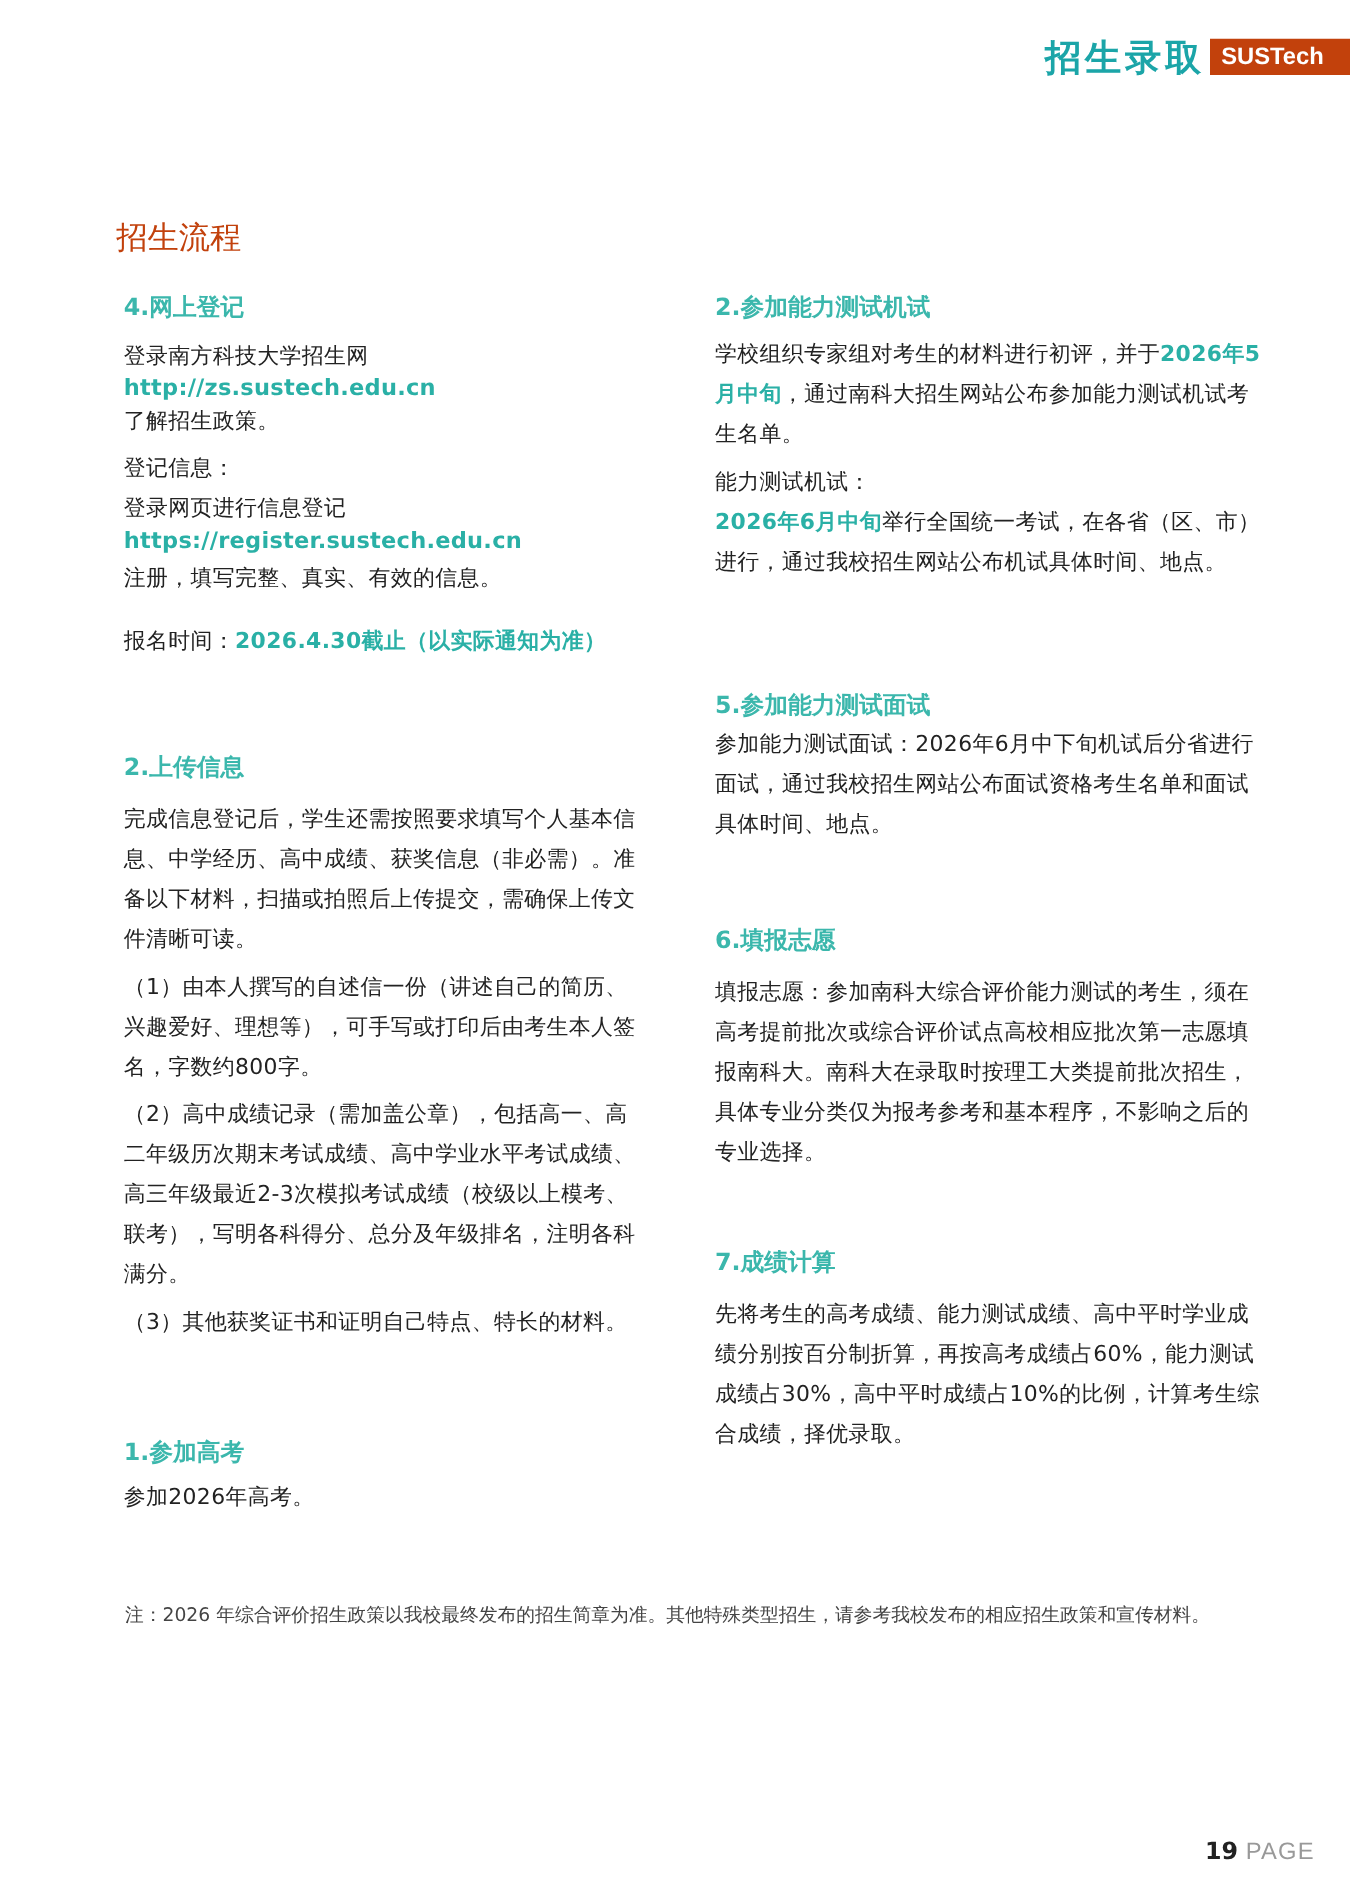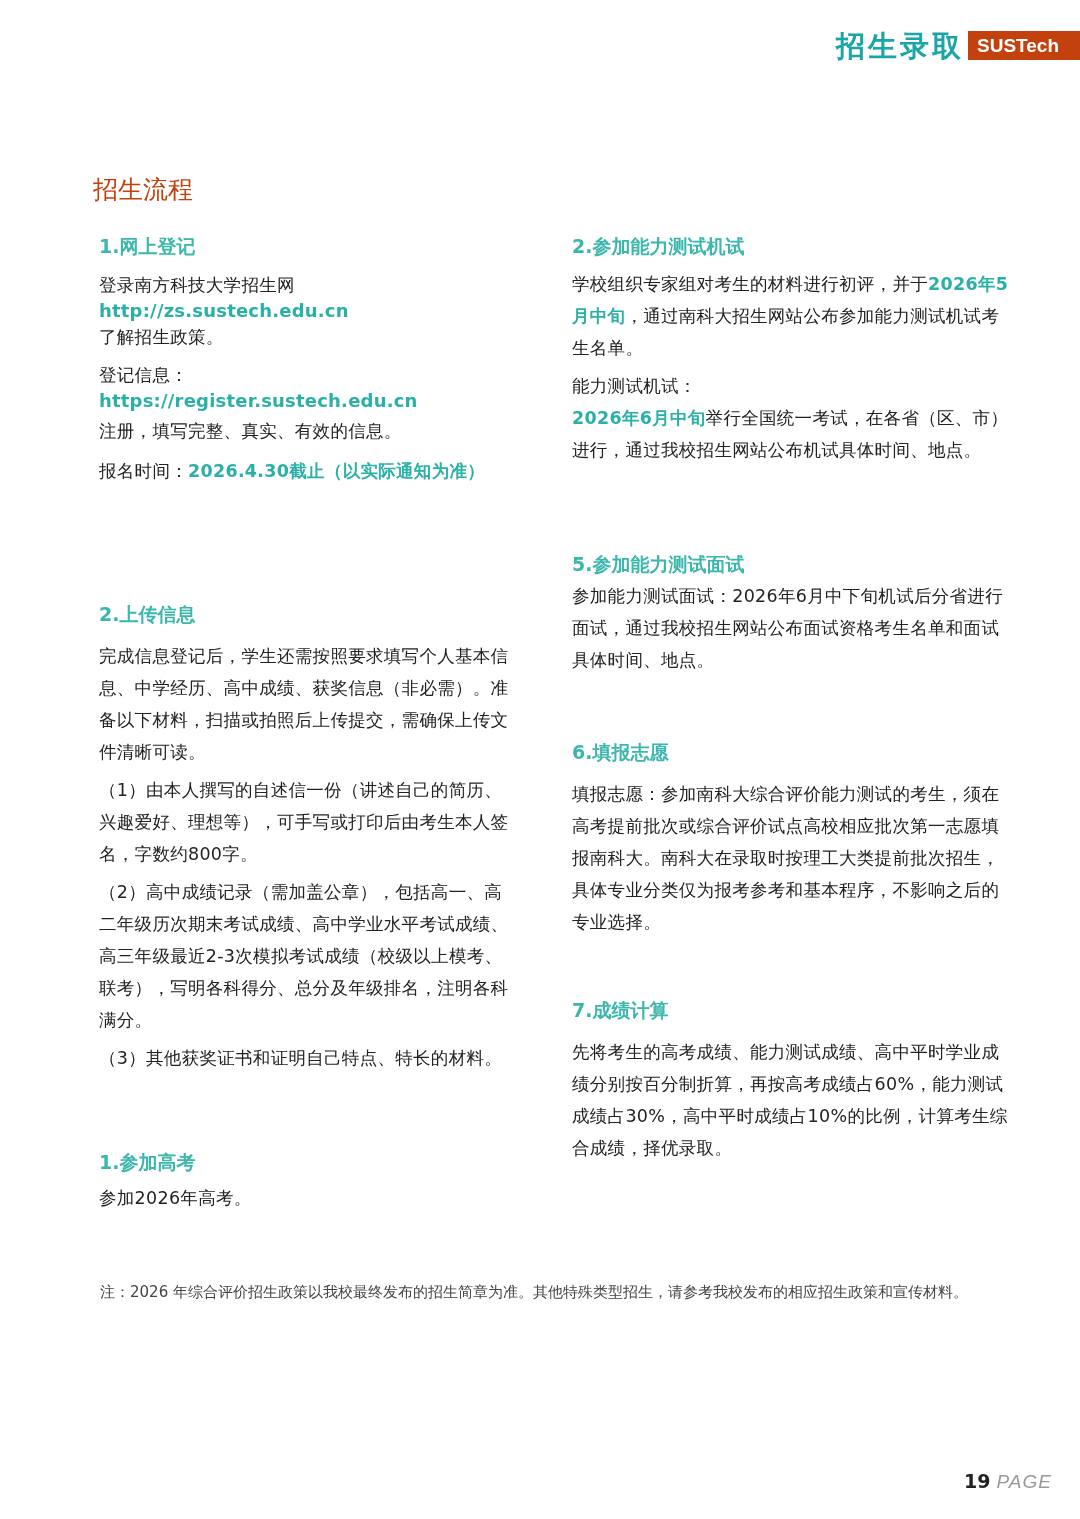--- a/index.html
+++ b/index.html
@@ -29,41 +29,42 @@
   .link { color: #2ab0a6; font-weight: bold; font-family: "DejaVu Sans", sans-serif; font-size: 18px; letter-spacing: 0.2px; }
   .hl { color: #2ab0a6; font-weight: bold; }
   .note {
     position: absolute; left: 100px; top: 1279px; width: 880px; font-size: 15px; line-height: 26px; color: #444;
   }
   .pagenum {
     position: absolute; left: 964px; top: 1468px; font-size: 19px; line-height: 26px;
     font-family: "DejaVu Sans", sans-serif;
   }
   .pagenum .n { color: #222; font-weight: bold; margin-top: 40px; }
-  .pagenum .w { color: #999; font-family: "Liberation Sans", sans-serif; letter-spacing: 1px; font-style: italic; }
+  .pagenum .w { color: #999; font-family: "Liberation Sans", sans-serif; letter-spacing: 1px; }
 </style>
 </head>
 <body>
 
 <div class="header-title">招生录取</div>
 <div class="header-badge">SUSTech</div>
 
 <div class="page-title">招生流程</div>
 
 <div class="col col-left">
 
   <div class="sec" style="top:232px">
-    <div class="h">1.网上登记</div>
+    <div class="h">4.网上登记</div>
     <div class="p tight">登录南方科技大学招生网</div>
     <div class="p tight"><span class="link">http://zs.sustech.edu.cn</span></div>
     <div class="p tight" style="margin-bottom:12px">了解招生政策。</div>
     <div class="p tight" style="margin-top:8px">登记信息：</div>
+    <div class="p tight" style="margin-top:6px">登录网页进行信息登记</div>
     <div class="p tight"><span class="link">https://register.sustech.edu.cn</span></div>
     <div class="p tight" style="margin-top:4px">注册，填写完整、真实、有效的信息。</div>
-    <div class="p tight" style="margin-top:14px"><span>报名时间：</span><span class="hl">2026.4.30截止（以实际通知为准）</span></div>
+    <div class="p tight" style="margin-top:24px"><span>报名时间：</span><span class="hl">2026.4.30截止（以实际通知为准）</span></div>
   </div>
 
   <div class="sec" style="top:600px">
     <div class="h">2.上传信息</div>
     <div class="p">完成信息登记后，学生还需按照要求填写个人基本信息、中学经历、高中成绩、获奖信息（非必需）。准备以下材料，扫描或拍照后上传提交，需确保上传文件清晰可读。</div>
     <div class="p">（1）由本人撰写的自述信一份（讲述自己的简历、兴趣爱好、理想等），可手写或打印后由考生本人签名，字数约800字。</div>
     <div class="p">（2）高中成绩记录（需加盖公章），包括高一、高二年级历次期末考试成绩、高中学业水平考试成绩、高三年级最近2-3次模拟考试成绩（校级以上模考、联考），写明各科得分、总分及年级排名，注明各科满分。</div>
     <div class="p">（3）其他获奖证书和证明自己特点、特长的材料。</div>
   </div>
 

